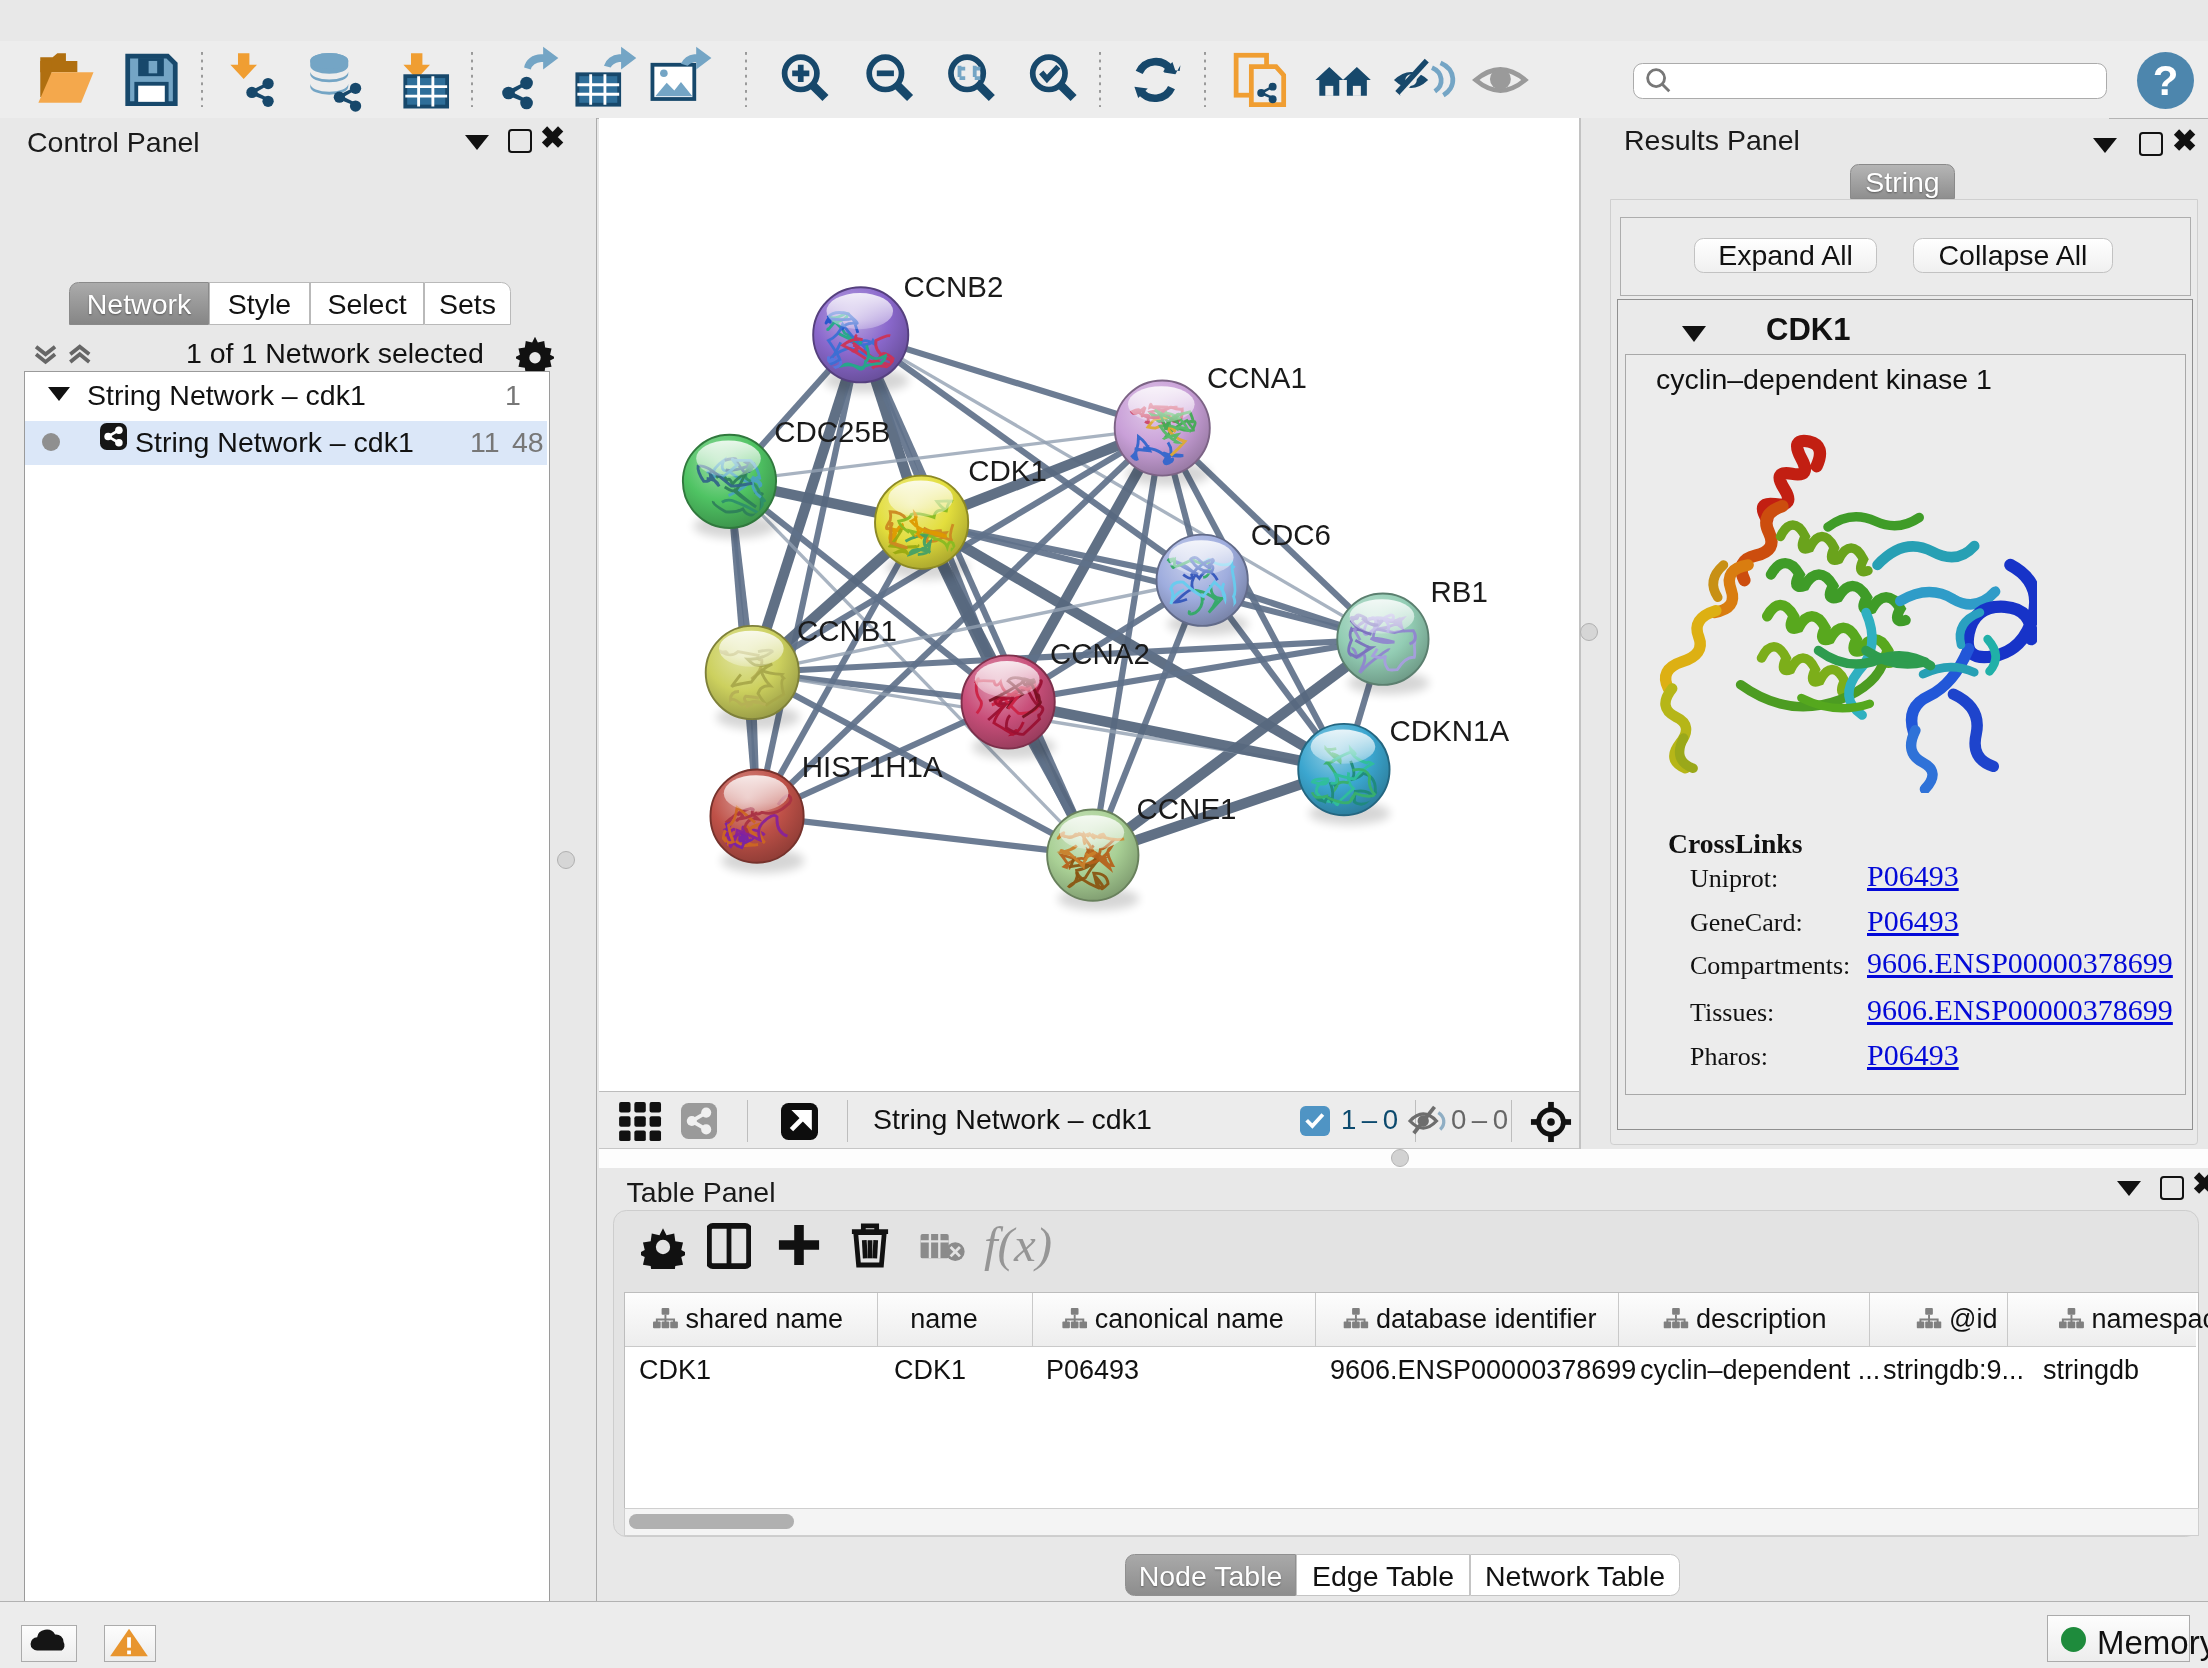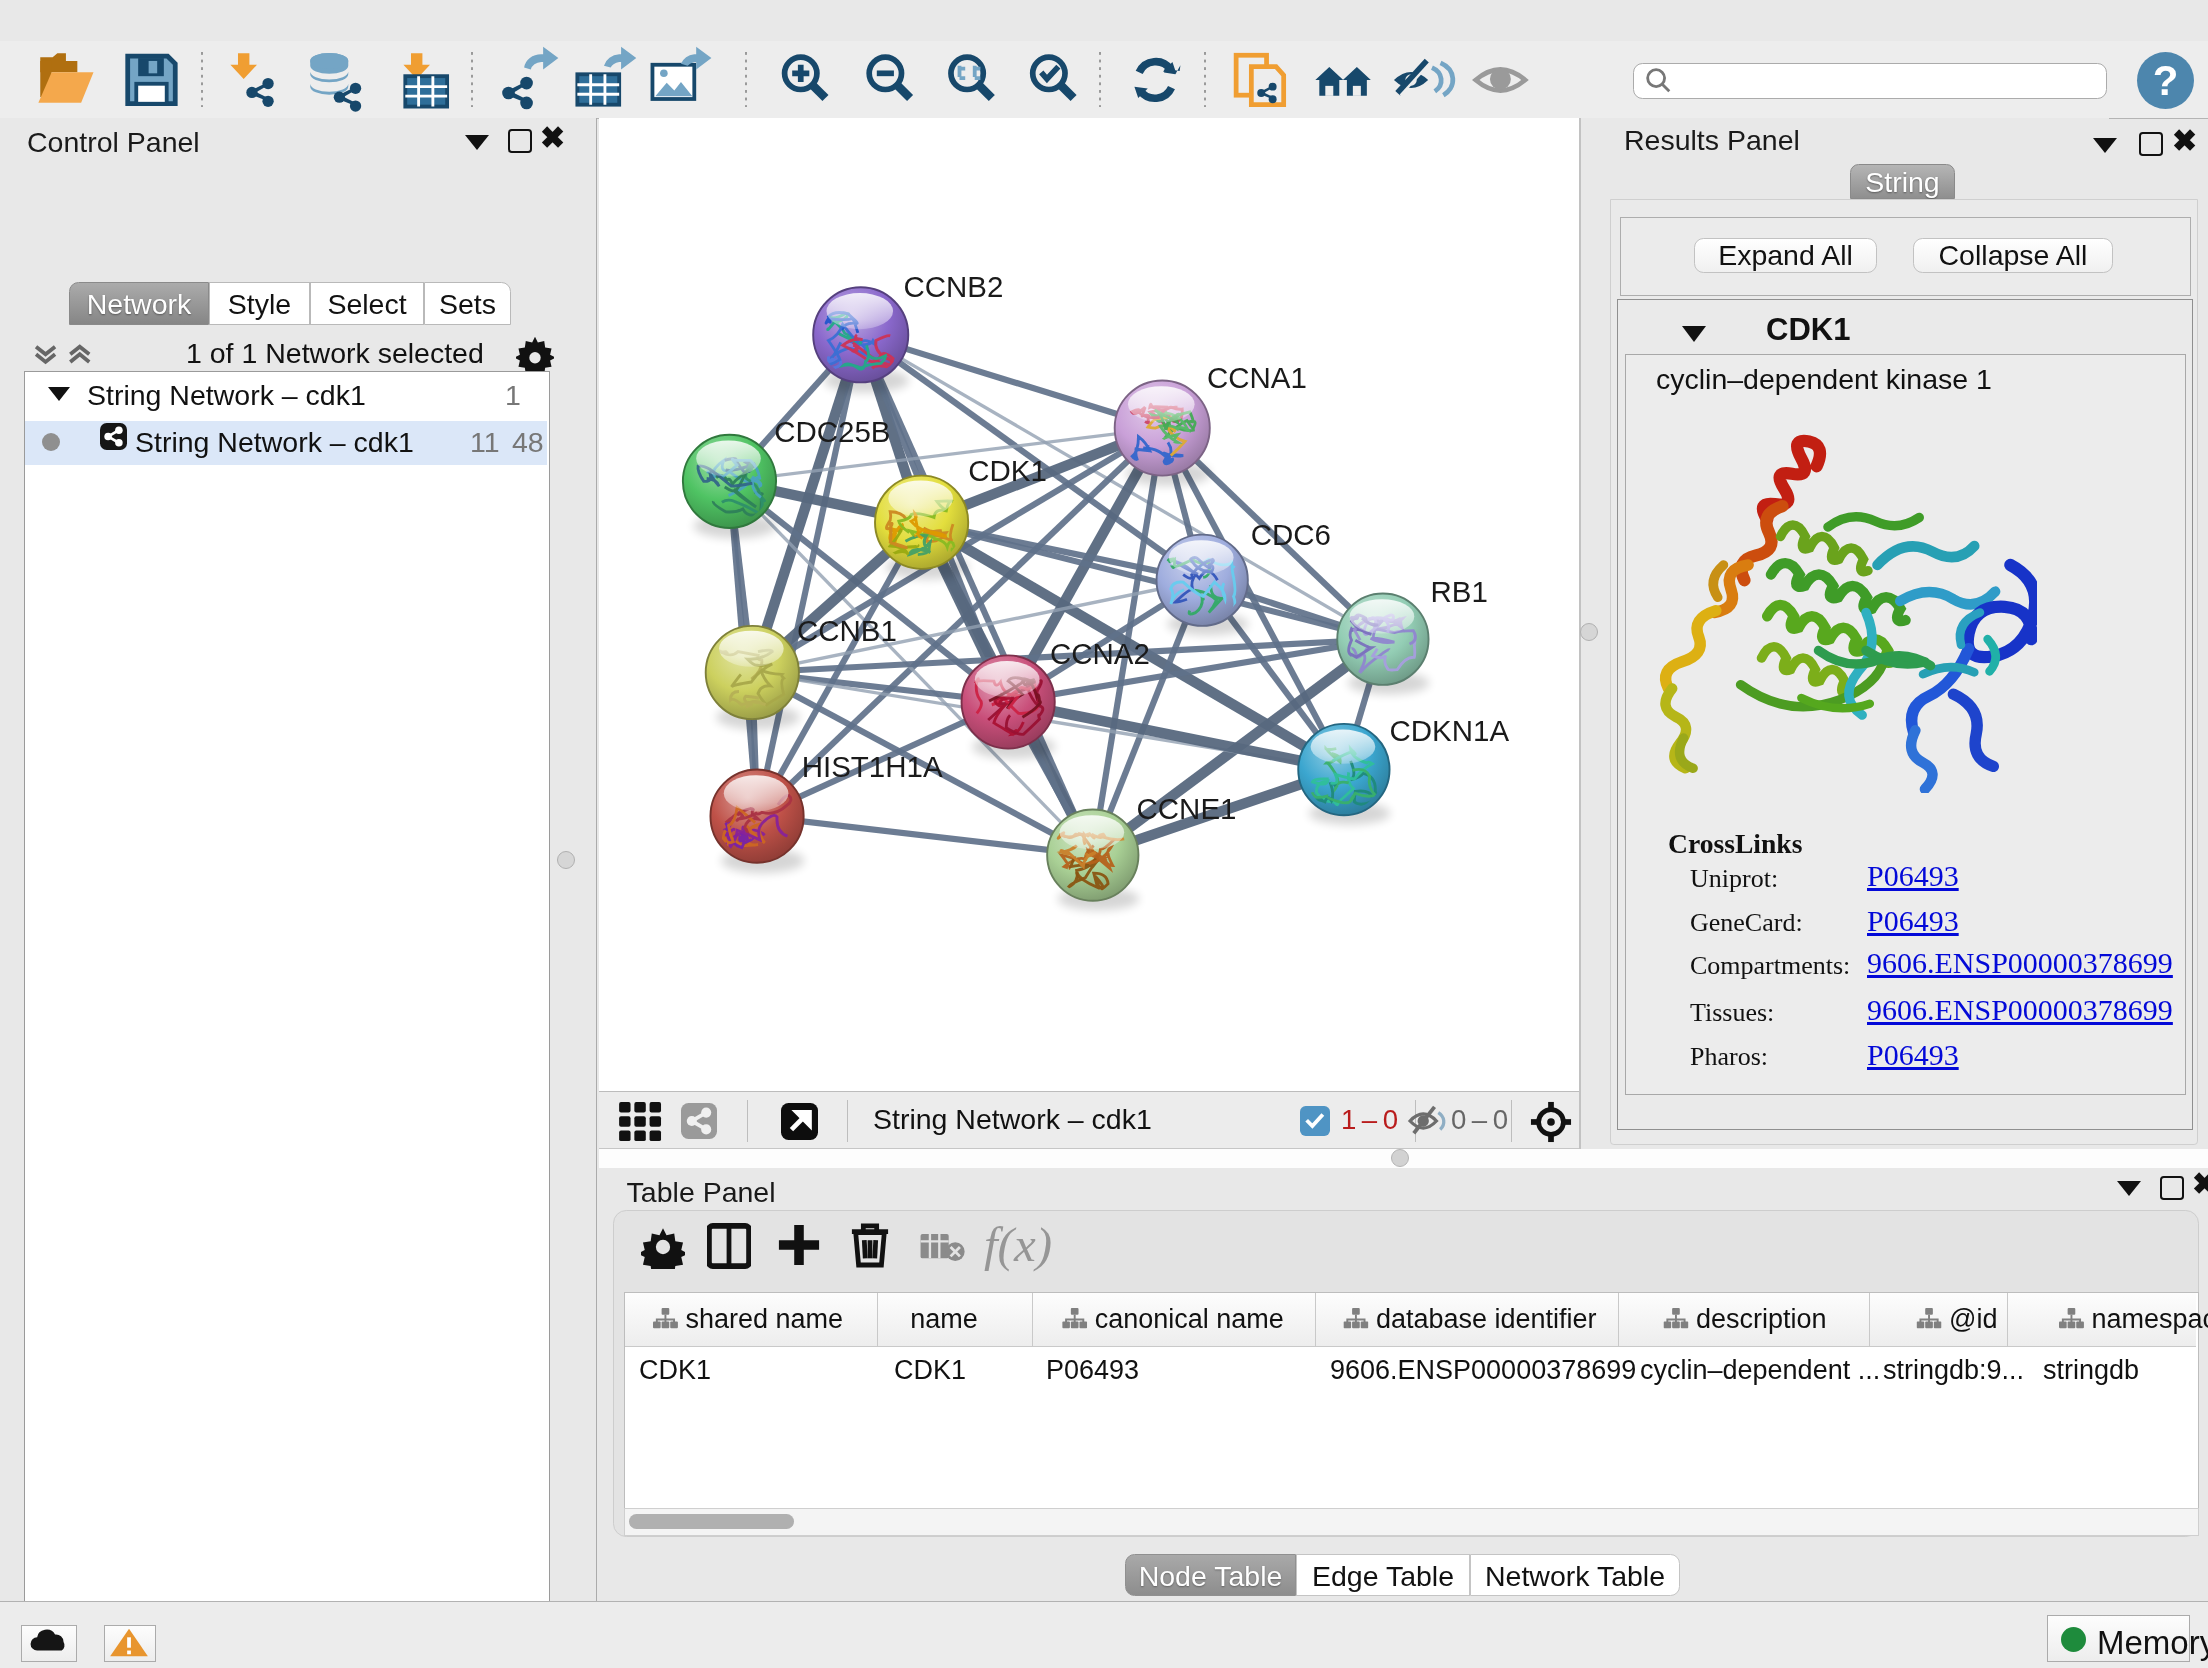--- a/index.html
+++ b/index.html
@@ -572,21 +572,21 @@
           </g>
         </svg>
     </div>
     <div class="abs nbsep" style="left:248px;"></div>
     <div class="abs" style="left:274px;top:11.4px;font-size:28.5px;color:#111;">String Network – cdk1</div>
     <div class="abs" style="left:701px;top:14.3px;width:29.5px;height:29.5px;background:#4f94c4;border-radius:5.7px;">
       <svg width="29.5" height="29.5" viewBox="0 0 31 31">
           <path d="M7,15 l6,6 11,-12" stroke="#fff" stroke-width="4" fill="none"></path>
         </svg>
     </div>
-    <div class="abs" style="left:742px;top:12.4px;font-size:27.6px;color:#b91c1c;">1 – 0</div>
+    <div class="abs" style="left:742px;top:12.4px;font-size:27.6px;color:#0c4a6e;">1 – 0</div>
     <div class="abs nbsep" style="left:816px;"></div>
     <svg class="abs" style="left:807px;top:13.3px;" width="42" height="32" viewBox="0 0 44 34">
       <path d="M4,17 Q18,2 32,17 Q18,32 4,17 Z" fill="none" stroke="#6d6d6d" stroke-width="3.5"></path>
       <circle cx="18" cy="17" r="6" fill="#6d6d6d"></circle>
         <line x1="30" y1="2" x2="8" y2="30" stroke="#6d6d6d" stroke-width="4"></line>
       <path d="M34,8 a14,12 0 0 1 2,18" fill="none" stroke="#8faec4" stroke-width="3.5"></path>
     </svg>
     <div class="abs" style="left:852px;top:12.4px;font-size:27.6px;color:#666;">0 – 0</div>
     <div class="abs nbsep" style="left:912px;"></div>
     <svg class="abs" style="left:931px;top:8.6px;" width="42" height="42" viewBox="0 0 44 44">

